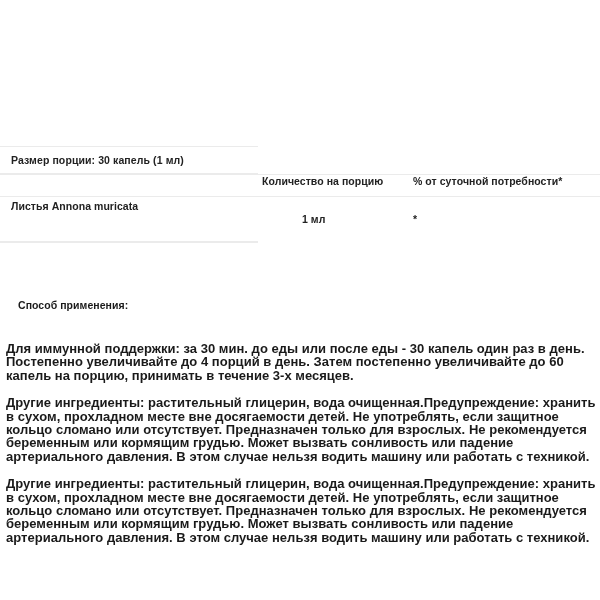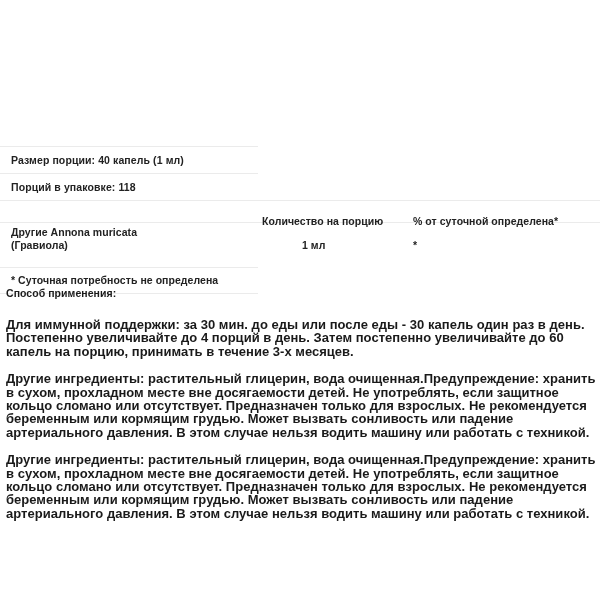--- a/index.html
+++ b/index.html
@@ -63,21 +63,21 @@
     white-space: nowrap;
   }
 
   .col-head {
     position: relative;
     height: 21px;
   }
   .col-head .c1,
   .col-head .c2 {
     position: absolute;
-    top: 14px;
+    top: 0;
     font-size: 10.5px;
     font-weight: bold;
     color: #222222;
     letter-spacing: 0.05px;
     white-space: nowrap;
   }
   .col-head .c1 { left: 262px; }
   .col-head .c2 { left: 413px; }
 
   .ing-row {
@@ -130,21 +130,21 @@
     left: 6px;
     width: 591px;
   }
 
   .copy-heading {
     font-size: 10.5px;
     font-weight: bold;
     color: #1a1a1a;
     line-height: 14px;
     letter-spacing: 0.05px;
-    margin: 0;
+    margin: 12px;
   }
 
   .copy-para {
     font-size: 13px;
     font-weight: bold;
     color: #1a1a1a;
     line-height: 13.4px;
     letter-spacing: 0.02px;
     margin: 0;
     text-align: left;
@@ -156,52 +156,45 @@
 </head>
 <body>
 
 <div class="page">
 
   <div class="facts">
 
     <div class="rule-short"></div>
 
     <div class="facts-row">
-      <div class="serving-line">Размер порции: 40 капель (1 мл)</div>
+      <div class="serving-line">Размер порции: 30 капель (1 мл)</div>
     </div>
 
     <div class="rule-short"></div>
 
-    <div class="facts-row">
-      <div class="serving-line">Порций в упаковке: 118</div>
-    </div>
 
     <div class="rule-full"></div>
 
     <div class="facts-row col-head">
       <span class="c1">Количество на порцию</span>
-      <span class="c2">% от суточной определена*</span>
+      <span class="c2">% от суточной потребности*</span>
     </div>
 
     <div class="rule-full"></div>
 
     <div class="facts-row ing-row">
       <div class="ing-name">
-        <div>Другие Annona muricata</div>
-        <div>(Гравиола)</div>
+        <div>Листья Annona muricata</div>
       </div>
       <span class="ing-amount">1 мл</span>
       <span class="ing-dv">*</span>
     </div>
 
     <div class="rule-short"></div>
 
-    <div class="facts-row">
-      <div class="footnote">* Суточная потребность не определена</div>
-    </div>
 
     <div class="rule-short"></div>
 
   </div>
 
   <div class="body-copy">
 
     <p class="copy-heading">Способ применения:</p>
 
     <div class="gap-18"></div>

